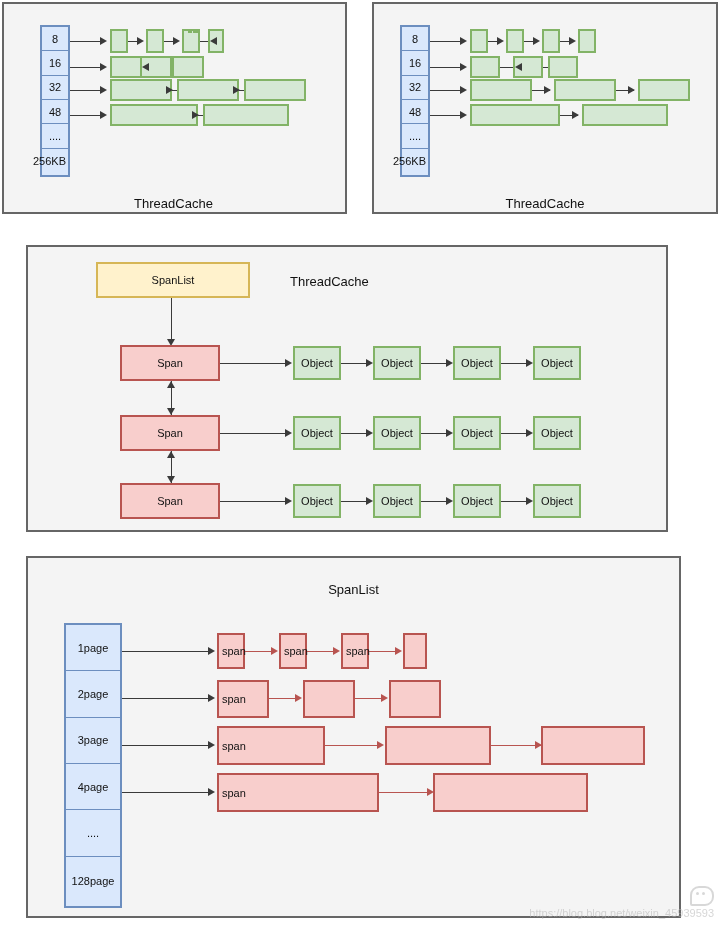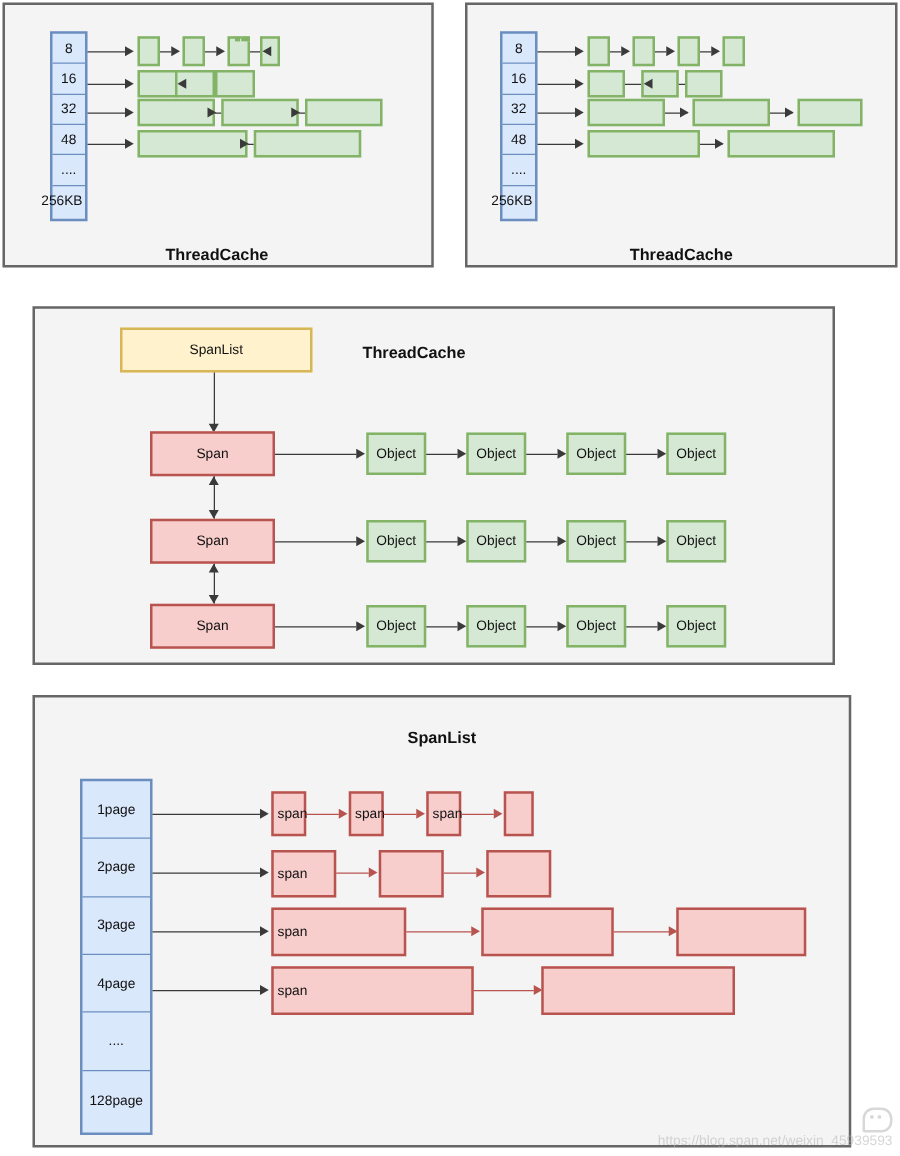--- a/index.html
+++ b/index.html
@@ -13,21 +13,21 @@
     position:relative;
   }
   .panel{
     position:absolute;
     background:#f4f4f4;
     border:2px solid #666666;
     box-sizing:border-box;
   }
   .panel-title{
     position:absolute;
-    font-weight:bold;
+    font-weight:normal;
     font-size:13px;
     color:#111111;
     white-space:nowrap;
   }
 
   
   .idx-col{
     position:absolute;
     box-sizing:border-box;
     border:2px solid #6c8ebf;
@@ -380,14 +380,14 @@
 <div class="arr right" style="left:208px;top:788px;"></div>
 <div class="rbox lft" style="left:217px;top:773px;width:162px;height:39px;">span</div>
 <div class="hline pink" style="left:379px;top:792px;width:48px;"></div>
 <div class="arr right pink" style="left:427px;top:788px;"></div>
 <div class="rbox lft" style="left:433px;top:773px;width:155px;height:39px;"></div>
 
 <div class="watermark">
   <div class="wm-main">
     <span class="wm-chat"></span>
   </div>
-  <div class="wm-url">https://blog.span.net/weixin_45939593</div>
+  <div class="wm-url">https://blog.blog.net/weixin_45939593</div>
 </div>
 
 </body></html>

